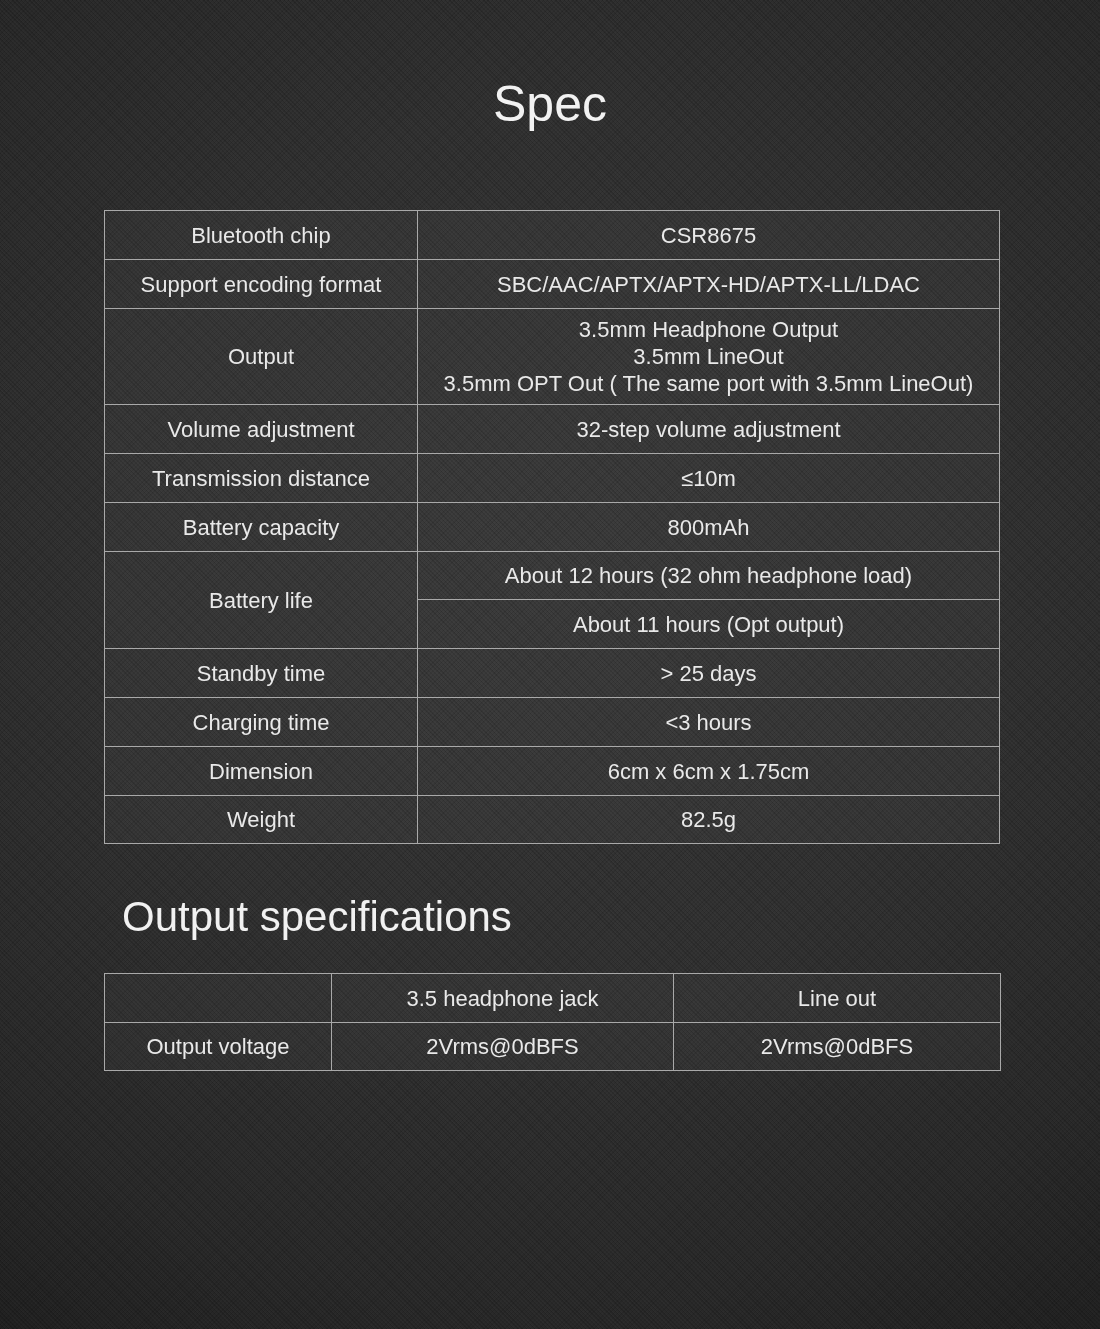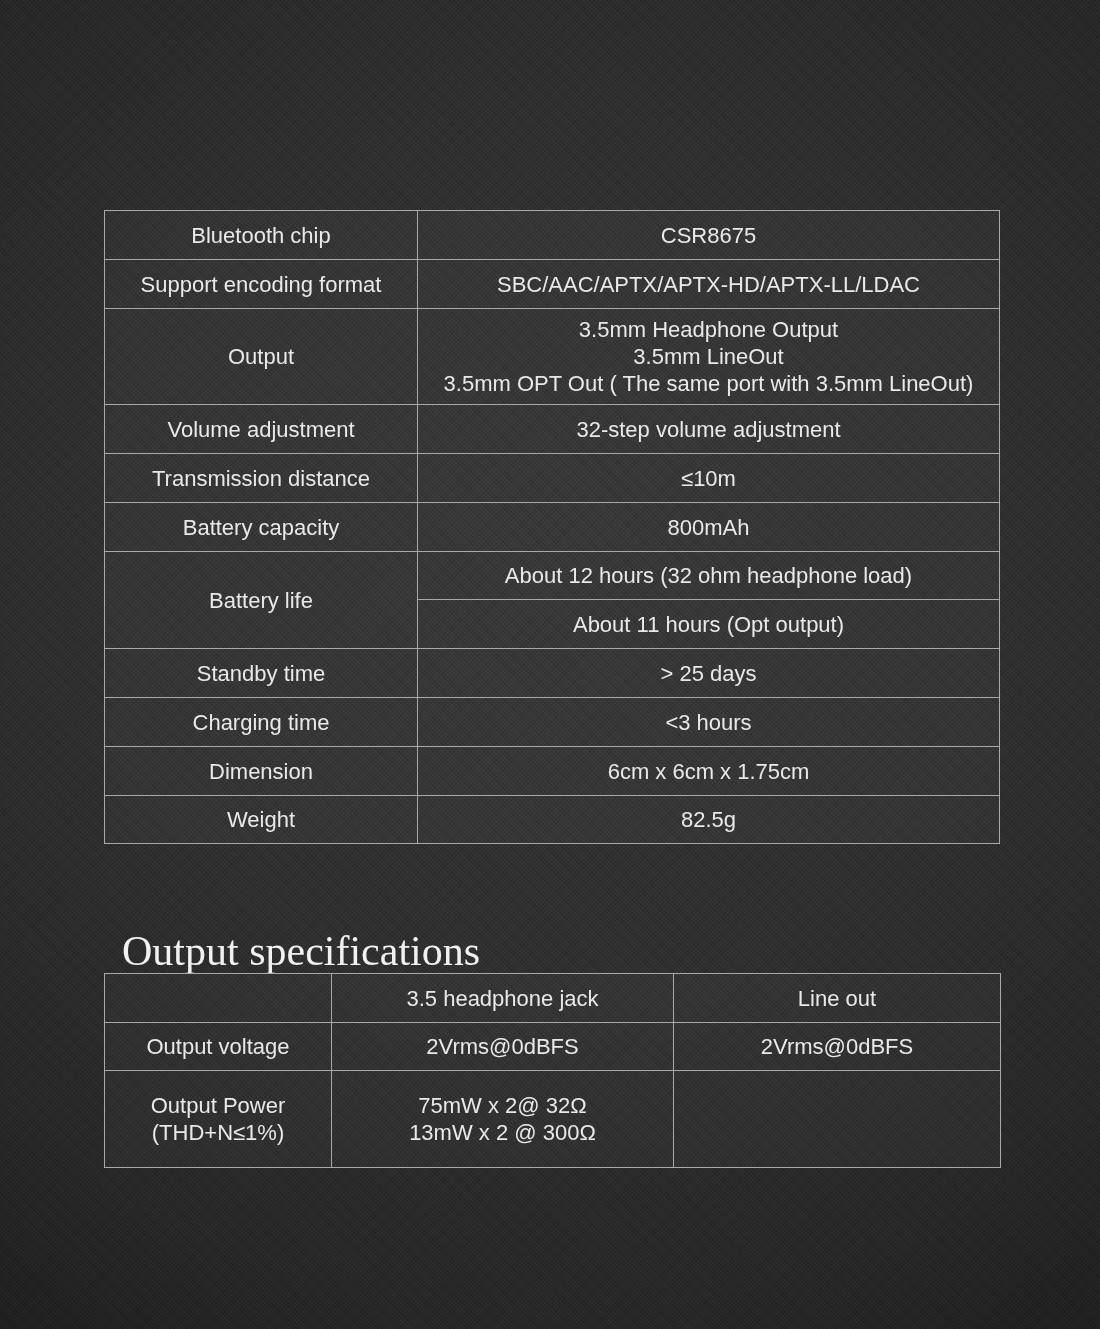--- a/index.html
+++ b/index.html
@@ -17,21 +17,21 @@
   .title{
     position:absolute;top:76px;left:0;width:100%;
     margin:0;text-align:center;
     font-size:50px;font-weight:400;color:#f2f2f2;line-height:1.15;
   }
   .section-heading{
     position:absolute;margin:0;
     font-size:42px;font-weight:400;color:#f1f1f1;line-height:1.1;
   }
   .attr-heading{left:136px;top:144px;}
-  .out-heading{left:122px;top:928px;font-family:Liberation Serif, serif;}
+  .out-heading{left:122px;top:894px;}
 
   table.spec{
     position:absolute;left:104px;width:896px;
     border-collapse:collapse;table-layout:fixed;
   }
   .attr-table{top:210px;}
   .out-table{top:973px;}
   table.spec td,table.spec th{
     border:1px solid #a9a9a9;
     background:rgba(255,255,255,0.028);
@@ -48,20 +48,21 @@
   tr.h48{height:48px;}
   tr.h96{height:96px;}
   tr.h97{height:97px;}
   .line{display:block;}
 </style>
 </head>
 <body>
 
 <div class="page">
 
+  <h1 class="title">Spec</h1>
 
 
   <table class="spec attr-table">
     <colgroup>
         <col class="c-label">
         <col class="c-value">
       </colgroup>
     <tbody>
       <tr class="h49">
         <td>Bluetooth chip</td>
@@ -129,27 +130,16 @@
       <tr class="h49">
         <td></td>
         <td>3.5 headphone jack</td>
         <td>Line out</td>
       </tr>
       <tr class="h48">
         <td>Output voltage</td>
         <td>2Vrms@0dBFS</td>
         <td>2Vrms@0dBFS</td>
       </tr>
-      <tr class="h97">
-        <td>
-          <span class="line">Output Power</span>
-          <span class="line">(THD+N≤1%)</span>
-        </td>
-        <td>
-          <span class="line">75mW x 2@ 32Ω</span>
-          <span class="line">13mW x 2 @ 300Ω</span>
-        </td>
-        <td></td>
-      </tr>
     </tbody>
   </table>
 
 </div>
 
 </body></html>

